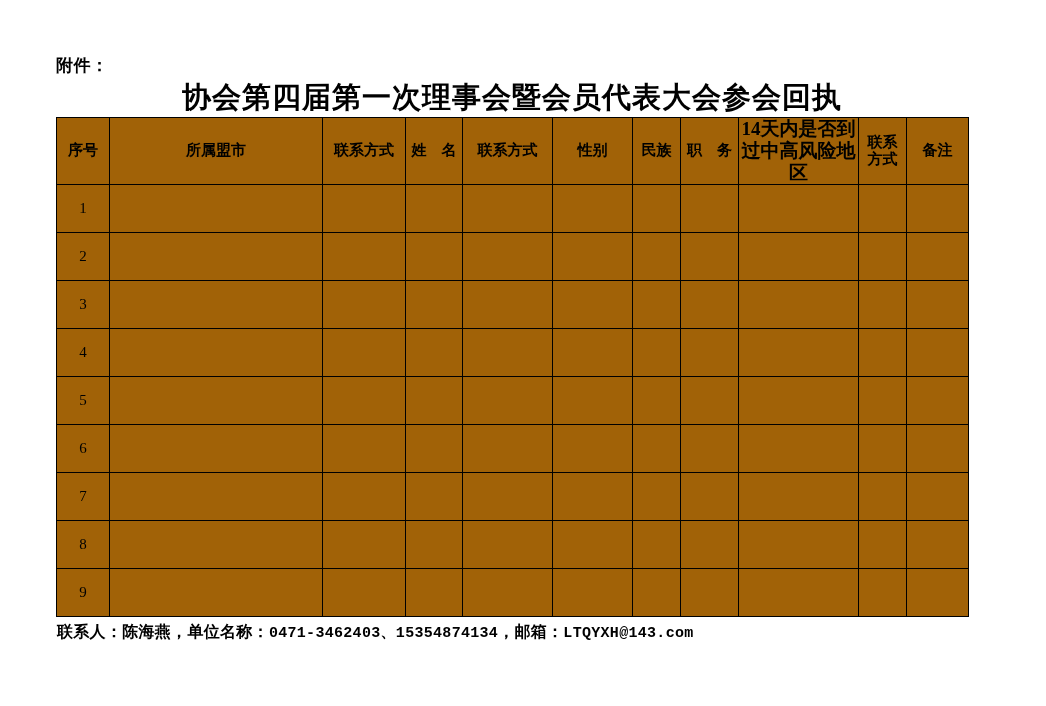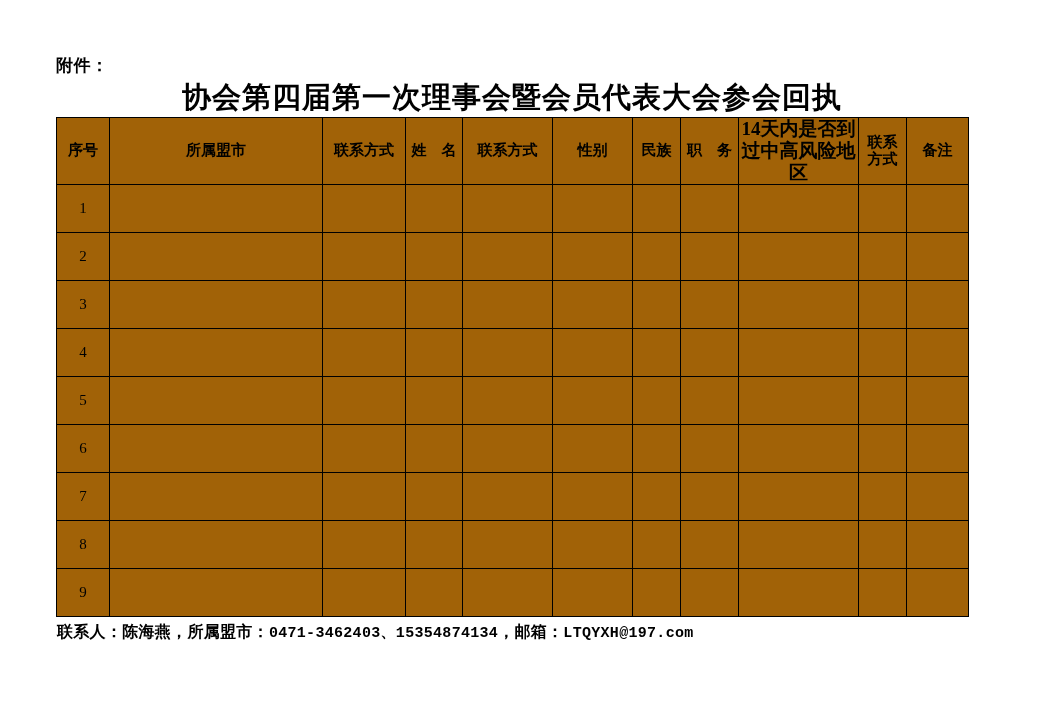--- a/index.html
+++ b/index.html
@@ -247,16 +247,16 @@
         <td></td>
         <td></td>
         <td></td>
         <td></td>
         <td></td>
       </tr>
     </tbody>
   </table>
 
   <div class="footer-note">
-    <span>联系人：陈海燕，所属盟市：</span><span class="mono">0471-3462403、15354874134</span><span>，邮箱：</span><span class="mono">LTQYXH@197.com</span>
+    <span>联系人：陈海燕，单位名称：</span><span class="mono">0471-3462403、15354874134</span><span>，邮箱：</span><span class="mono">LTQYXH@143.com</span>
   </div>
 
 </div>
 
 </body></html>

